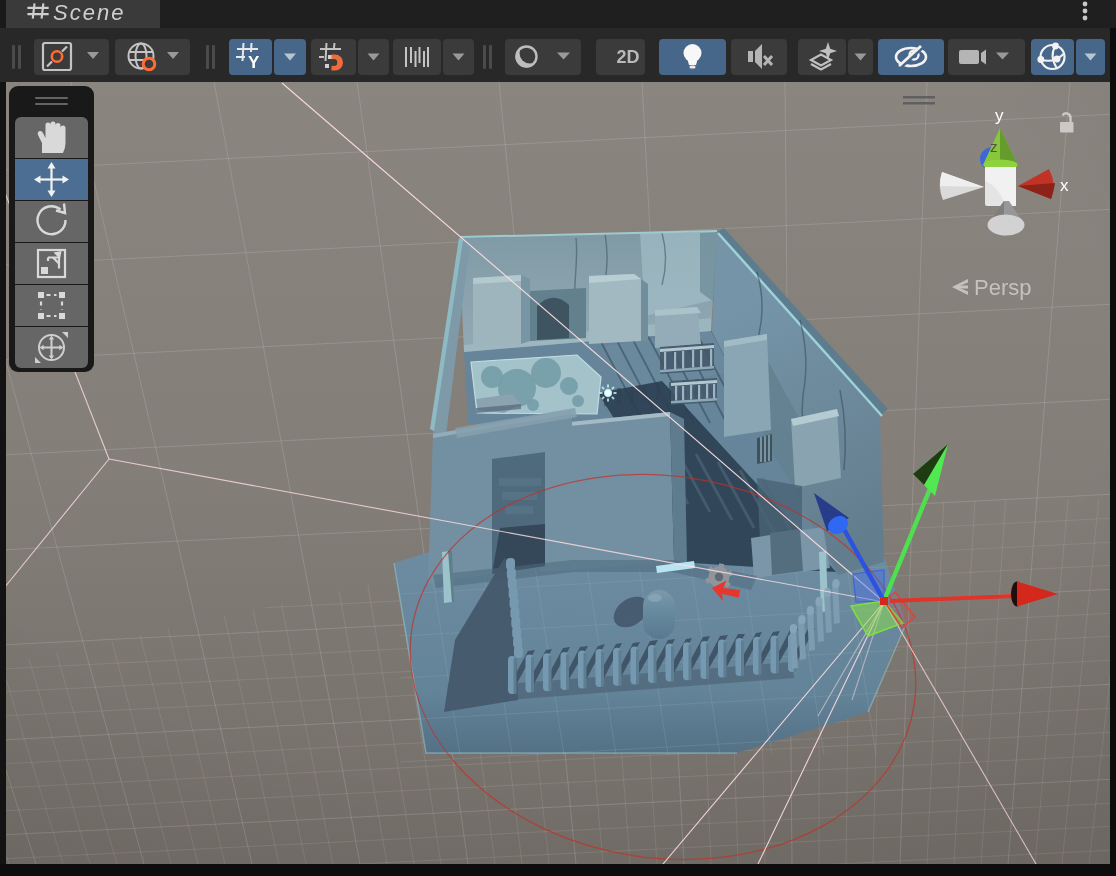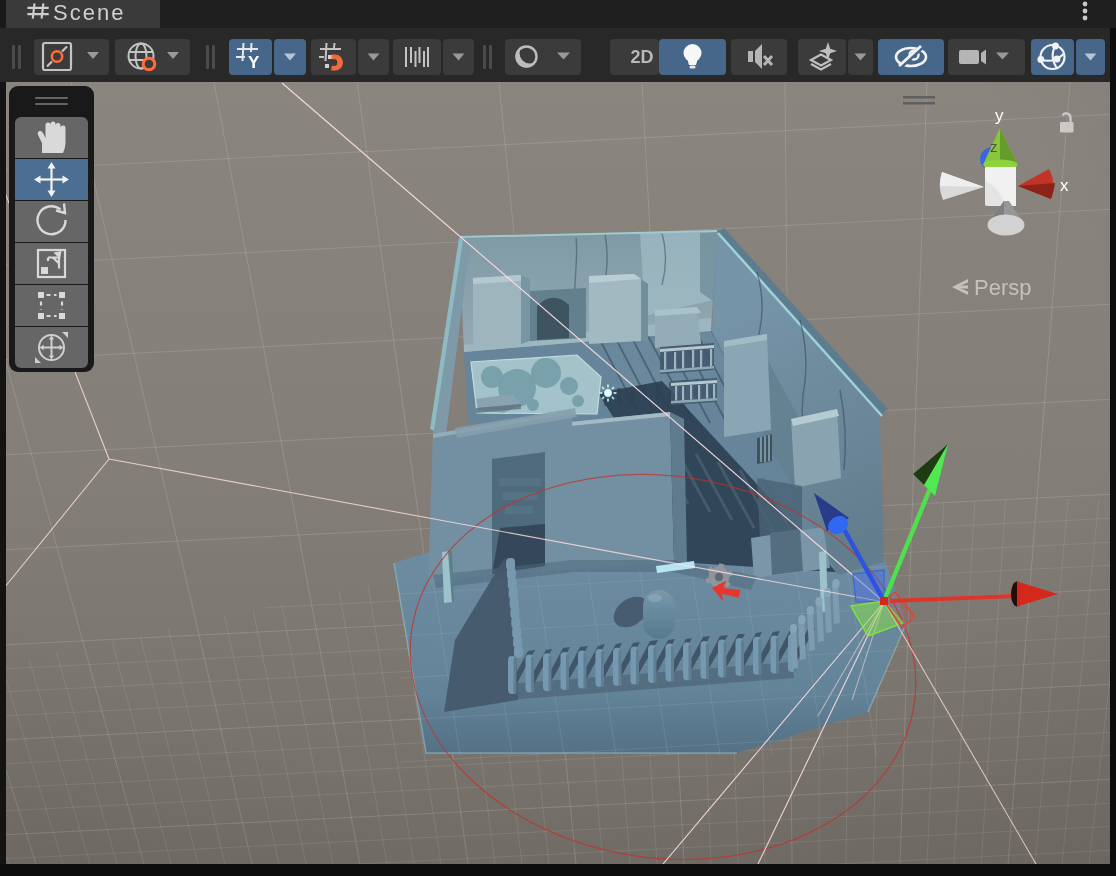--- a/index.html
+++ b/index.html
@@ -1,17 +1,17 @@
 <!DOCTYPE html>
 <html><head>
 <meta charset="utf-8">
 <style>
 html,body{margin:0;padding:0;background:#0d0d0d;}
 body{width:1116px;height:876px;overflow:hidden;position:relative;font-family:"Liberation Sans",sans-serif;}
-#tabbar{position:absolute;left:0;top:0;width:1116px;height:28px;background:#1f1f1f;}
+#tabbar{position:absolute;left:0;top:0;width:1116px;height:28px;background:#1f1f1f;font-style:italic;}
 #tabbar .corner{position:absolute;left:0;top:0;width:6px;height:28px;background:#191919;}
 #tab{position:absolute;left:6px;top:0;width:154px;height:28px;background:#3a3a3a;color:#cfcfcf;font-size:22px;letter-spacing:2px;line-height:25px;}
 #tab .txt{position:absolute;top:0px;}
 #dots{position:absolute;left:1081px;top:1px;}
 #toolbar{position:absolute;left:0;top:28px;width:1116px;height:54px;background:#282828;}
 .btn{position:absolute;top:11px;height:36px;background:#3b3b3b;border-radius:4px;}
 .btn.blue{background:#47678a;}
 .grip{position:absolute;top:17px;width:3px;height:24px;background:#4b4b4b;border-radius:1px;}
 #scene{position:absolute;left:0;top:82px;width:1116px;height:782px;overflow:hidden;}
 #leftedge{position:absolute;left:0;top:82px;width:6px;height:782px;background:#131313;}
@@ -554,21 +554,21 @@
  <div class="grip" style="left:483px"></div>
     <div class="grip" style="left:488.5px"></div>
  <div class="btn" style="left:505px;width:76px">
   <svg width="76" height="36" viewBox="0 0 76 36">
    <circle cx="21.5" cy="17.5" r="11" fill="#bdbdbd"></circle>
    <circle cx="25" cy="14" r="10.5" fill="#3b3b3b"></circle>
    <circle cx="21.5" cy="17.5" r="10" fill="none" stroke="#bdbdbd" stroke-width="2.4"></circle>
    <path d="M52 13.5 L65 13.5 L58.5 20.5 Z" fill="#999999"></path>
   </svg>
  </div>
- <div class="btn" style="left:610px;width:49px">
+ <div class="btn" style="left:596px;width:49px">
   <svg width="65" height="36" viewBox="0 0 65 36">
         <text x="32" y="24" font-size="18" font-weight="bold" fill="#b9b9b9" text-anchor="middle" font-family="Liberation Sans">2D</text>
       </svg>
  </div>
  <div class="btn blue" style="left:659px;width:67px">
   <svg width="67" height="36" viewBox="0 0 67 36">
    <circle cx="33.5" cy="14" r="9" fill="#f7f7f7"></circle>
    <path d="M28 19 L39 19 L37 26 L30 26 Z" fill="#f7f7f7"></path>
    <rect x="30.5" y="26.5" width="6" height="3" rx="1.5" fill="#e8e8e8"></rect>
   </svg>

